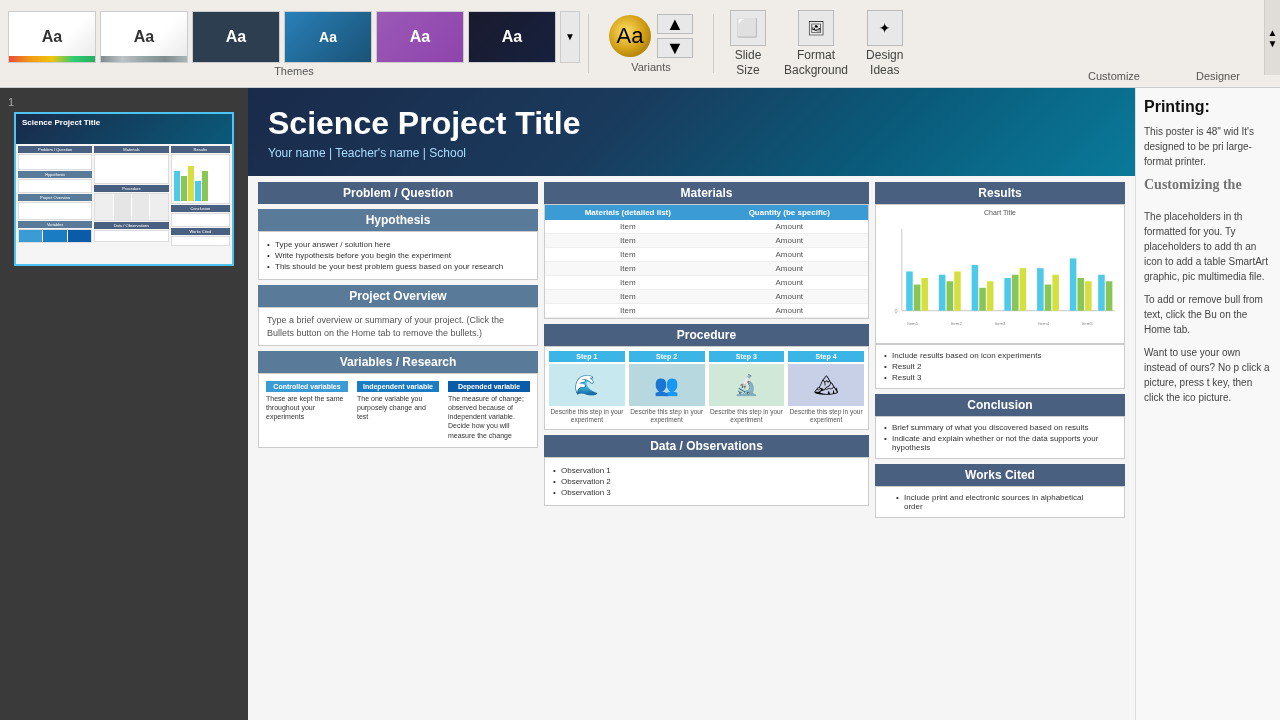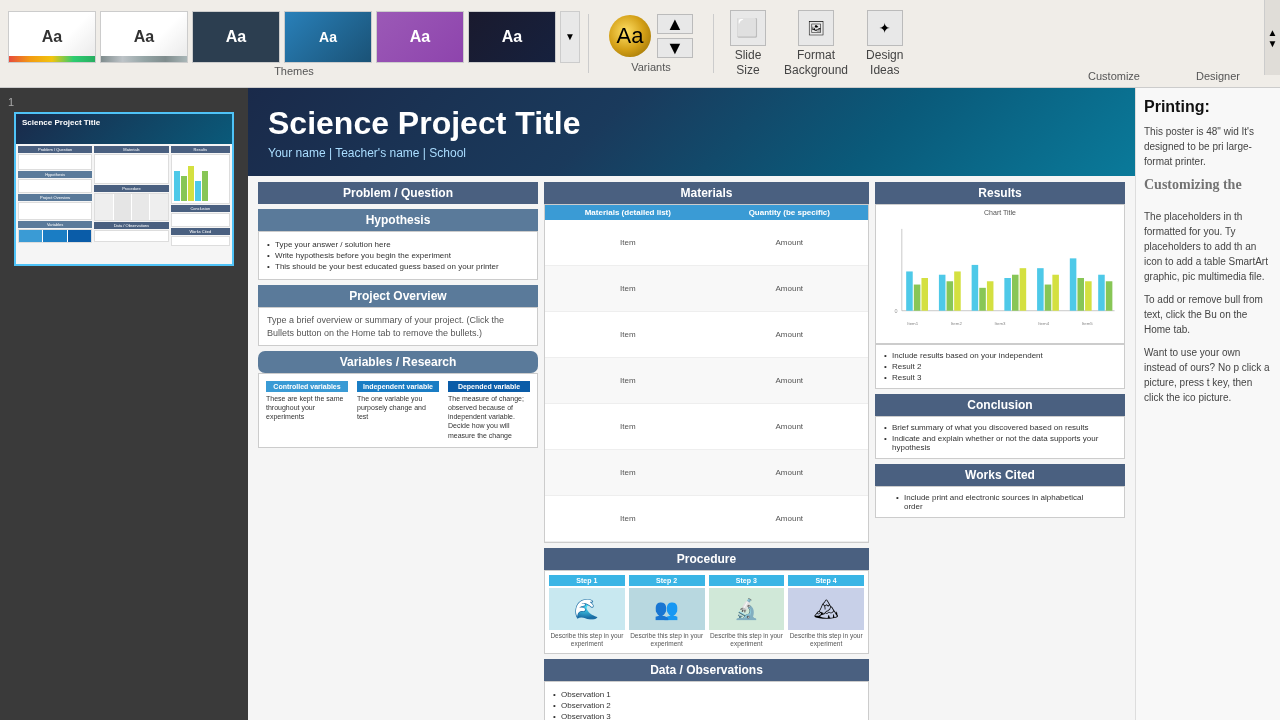--- a/index.html
+++ b/index.html
@@ -207,21 +207,20 @@
       font-size: 12px;
       font-weight: bold;
     }
     .variables-header {
       background: #5a7a9a;
       color: white;
       text-align: center;
       padding: 4px;
       font-size: 12px;
       font-weight: bold;
-      border-radius: 7px;
     }
     .var-boxes {
       display: flex;
       gap: 3px;
       padding: 4px;
       background: white;
       border: 1px solid #ccc;
     }
     .var-box {
       flex: 1;
@@ -263,21 +262,21 @@
       border-collapse: collapse;
       font-size: 8px;
     }
     .materials-table th {
       background: #3a9bd5;
       color: white;
       padding: 3px 6px;
       text-align: center;
     }
     .materials-table td {
-      padding: 18px 6px;
+      padding: 2px 6px;
       text-align: center;
       border-bottom: 1px solid #eee;
       color: #555;
     }
     .materials-table tr:nth-child(even) td { background: #f8f8f8; }
     .procedure-header {
       background: #4a6080;
       color: white;
       text-align: center;
       padding: 4px;
@@ -542,21 +541,21 @@
 
         <div>
           <div class="section-header">Problem / Question</div>
         </div>
 
         <div>
           <div class="hypothesis-header">Hypothesis</div>
           <div class="hypothesis-box">
             <div class="bullet-item">Type your answer / solution here</div>
             <div class="bullet-item">Write hypothesis before you begin the experiment</div>
-            <div class="bullet-item">This should be your best educated guess based on your printer</div>
+            <div class="bullet-item">This should be your best problem guess based on your research</div>
           </div>
         </div>
 
         <div>
           <div class="project-overview-header">Project Overview</div>
           <div class="section-box">
             <div class="section-content">Type a brief overview or summary of your project. (Click the Bullets button on the Home tab to remove the bullets.)</div>
           </div>
         </div>
 
@@ -703,21 +702,21 @@
               <rect x="207" y="53" width="6" height="27" fill="#88c656"></rect>
 
               <text x="25" y="93" font-size="4" fill="#888">Item1</text>
               <text x="65" y="93" font-size="4" fill="#888">Item2</text>
               <text x="105" y="93" font-size="4" fill="#888">Item3</text>
               <text x="145" y="93" font-size="4" fill="#888">Item4</text>
               <text x="185" y="93" font-size="4" fill="#888">Item5</text>
             </svg>
           </div>
           <div class="section-box" style="padding:4px 8px;">
-            <div class="bullet-item">Include results based on your independent</div>
+            <div class="bullet-item">Include results based on icon experiments</div>
             <div class="bullet-item">Result 2</div>
             <div class="bullet-item">Result 3</div>
           </div>
         </div>
 
         <div>
           <div class="conclusion-header">Conclusion</div>
           <div class="section-box" style="padding:4px 8px;">
             <div class="bullet-item">Brief summary of what you discovered based on results</div>
             <div class="bullet-item">Indicate and explain whether or not the data supports your hypothesis</div>

